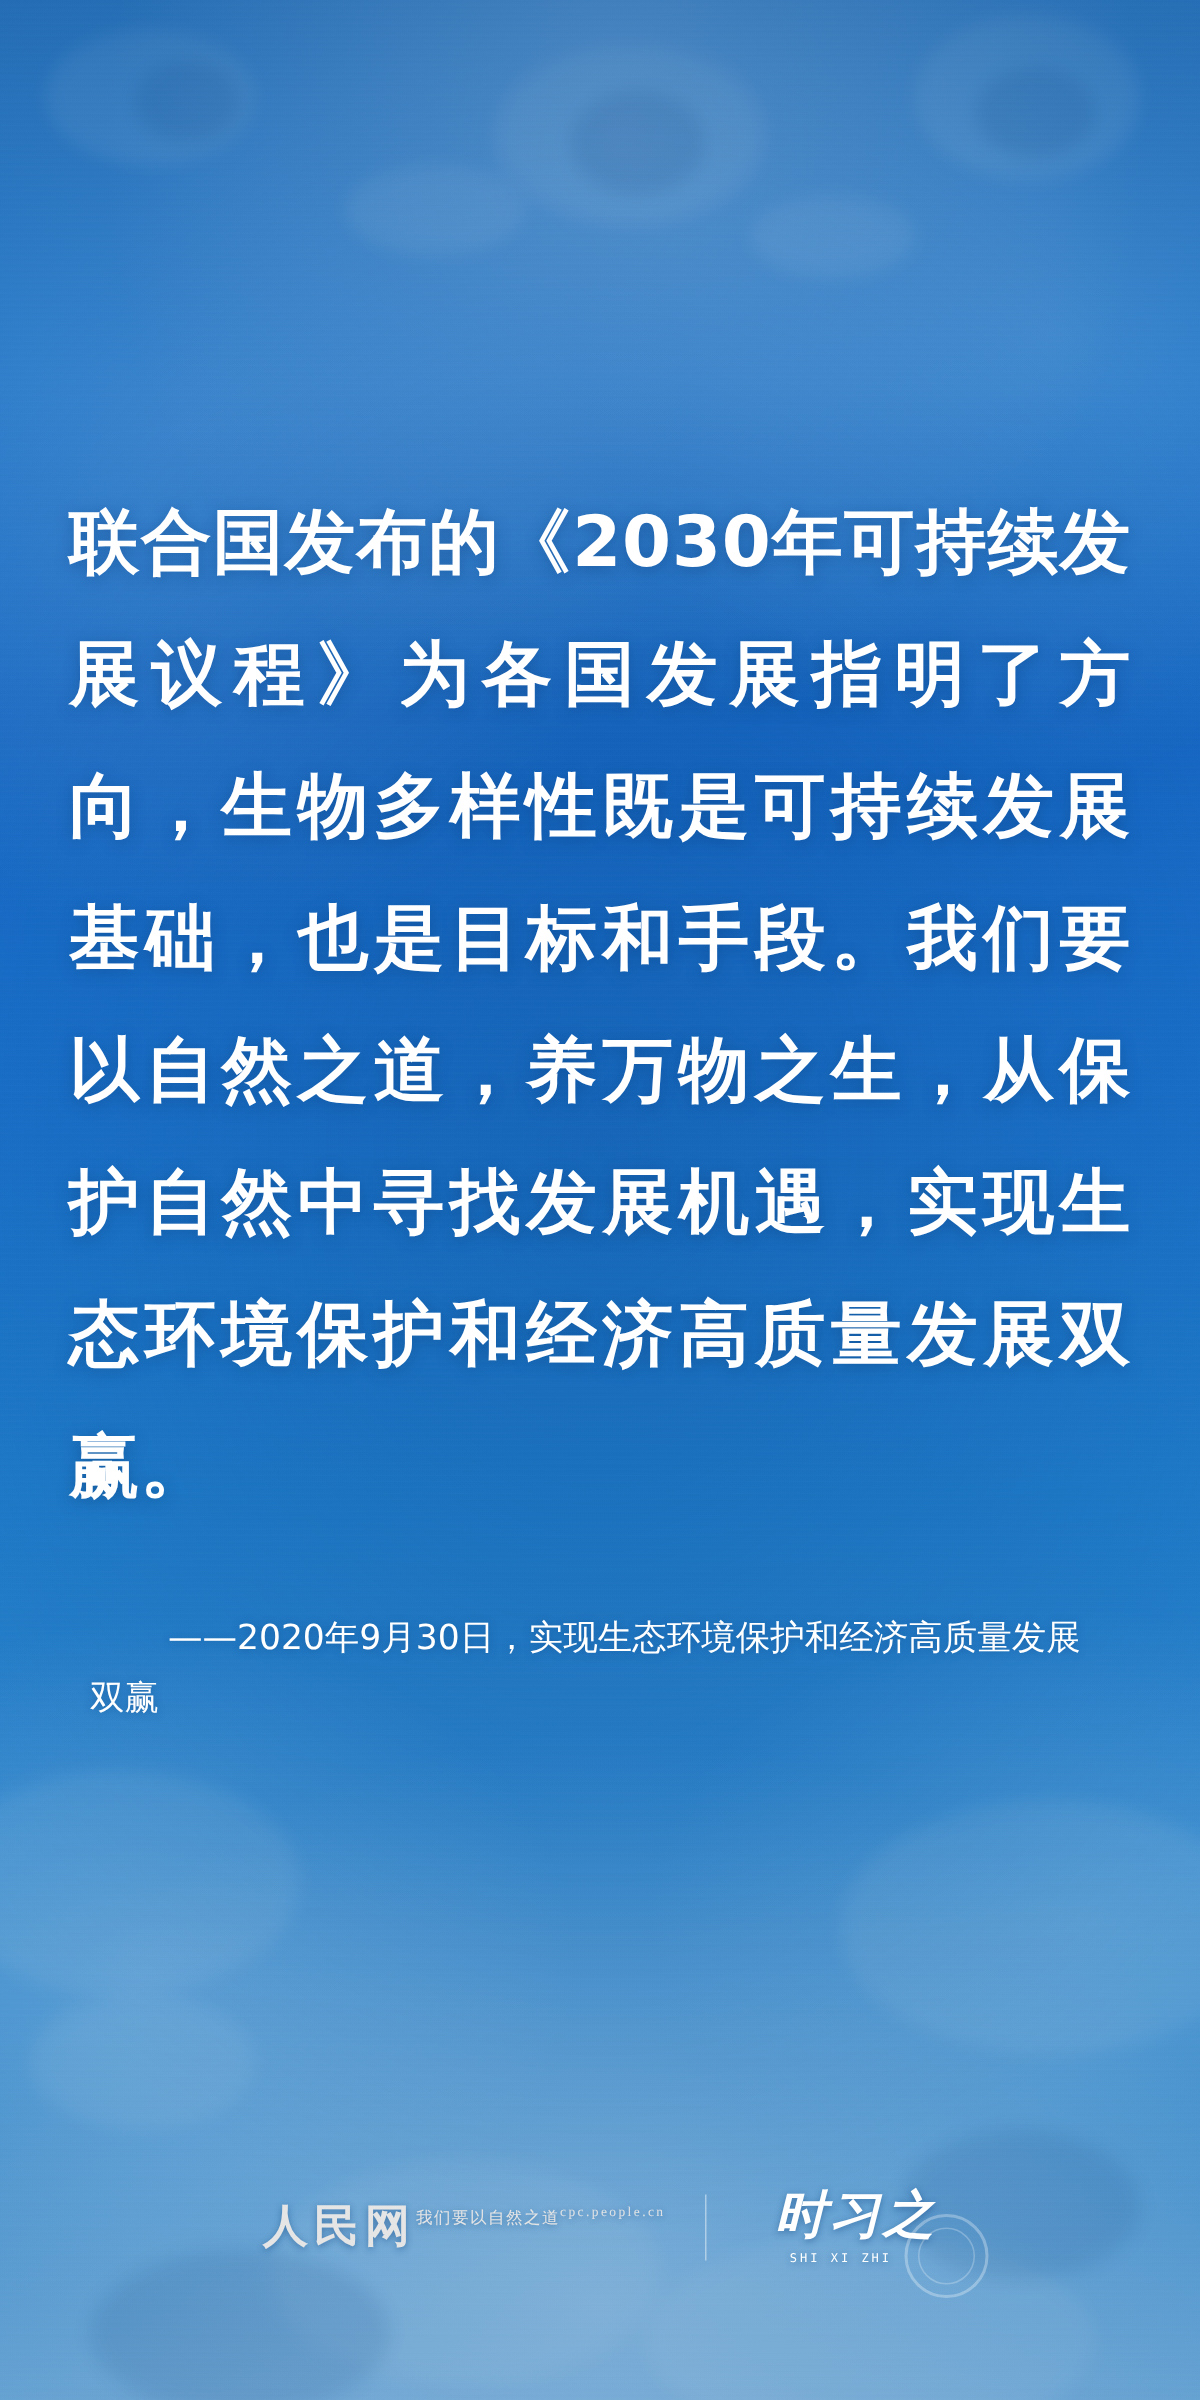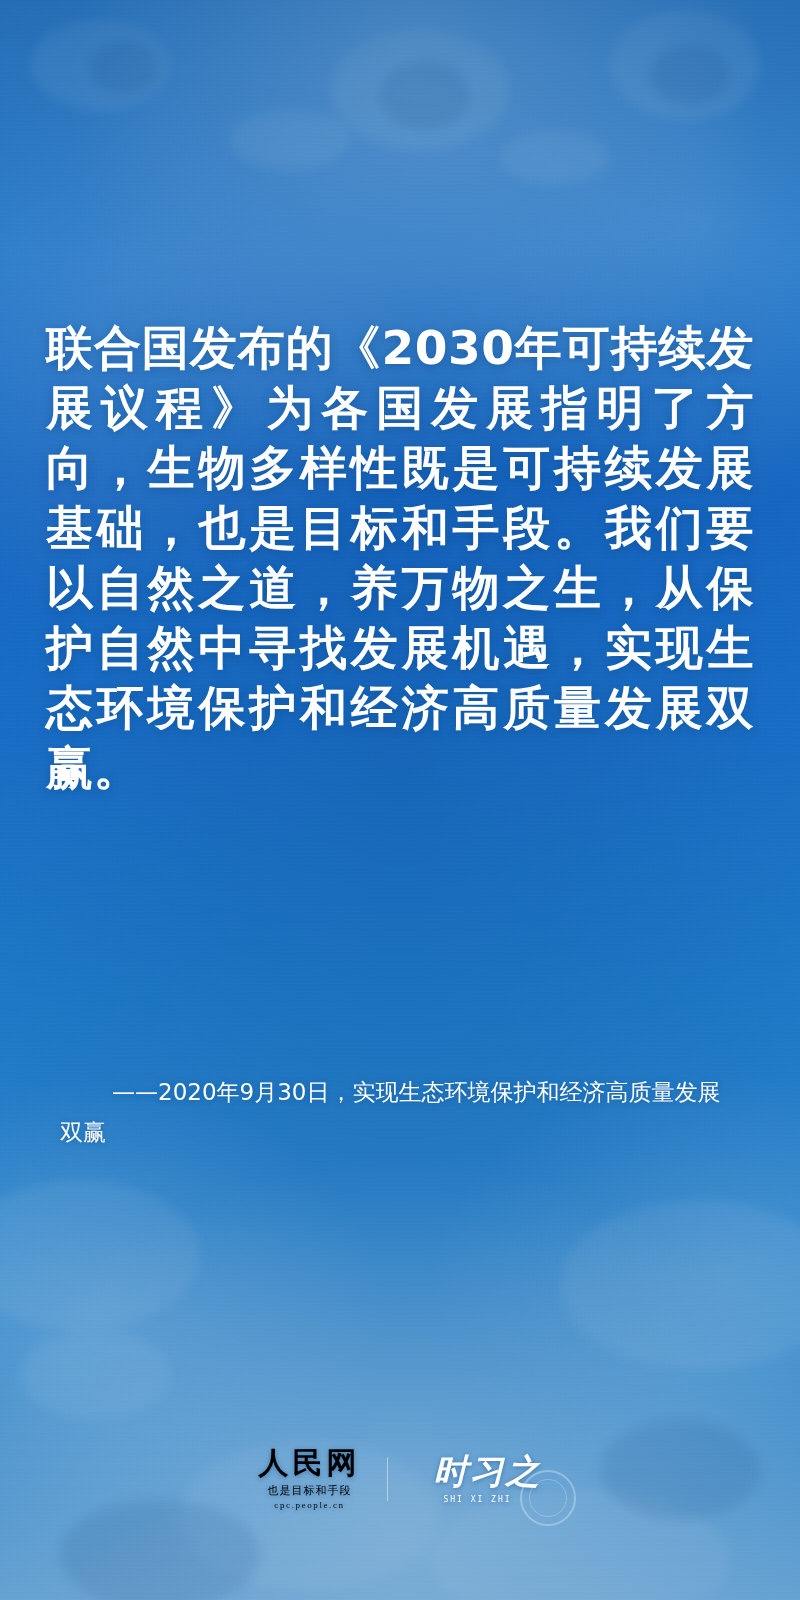--- a/index.html
+++ b/index.html
@@ -69,21 +69,21 @@
     top: 0;
     bottom: 0;
   }
   .quote {
     position: absolute;
     left: 46px;
     right: 46px;
     top: 318px;
     color: #ffffff;
     font-size: 47px;
-    line-height: 60px;
+    line-height: 88px;
     font-weight: 700;
     letter-spacing: 0.5px;
     text-align: justify;
     text-justify: inter-character;
     text-shadow: 0 2px 10px rgba(10,60,120,0.40);
   }
   .attribution {
     position: absolute;
     left: 60px;
     right: 60px;
@@ -102,23 +102,23 @@
     left: 0;
     right: 0;
     bottom: 88px;
     display: flex;
     align-items: center;
     justify-content: center;
     gap: 26px;
   }
   .brand-left {
     display: flex;
-    flex-direction: column;
-    align-items: center;
-    color: #000000;
+    flex-direction: row;
+    align-items: flex-start;
+    color: #e5e5e5;
     text-shadow: 0 1px 5px rgba(10,60,120,0.45);
   }
   .brand-left .cn {
     font-size: 30px;
     font-weight: 700;
     letter-spacing: 4px;
     line-height: 34px;
   }
   .brand-left .sub {
     font-size: 11px;
@@ -210,21 +210,21 @@
   <div class="content">
     <div class="quote">联合国发布的《2030年可持续发展议程》为各国发展指明了方向，生物多样性既是可持续发展基础，也是目标和手段。我们要以自然之道，养万物之生，从保护自然中寻找发展机遇，实现生态环境保护和经济高质量发展双赢。</div>
 
     <div class="attribution">——2020年9月30日，实现生态环境保护和经济高质量发展双赢</div>
   </div>
 
   <div class="footer">
 
     <div class="brand-left">
       <div class="cn">人民网</div>
-      <div class="sub">也是目标和手段</div>
+      <div class="sub">我们要以自然之道</div>
       <div class="dom">cpc.people.cn</div>
     </div>
 
     <div class="divider-dot"></div>
 
     <div class="brand-right">
       <div class="cn">时习之</div>
       <div class="py">SHI XI ZHI</div>
       <div class="seal"></div>
     </div>

